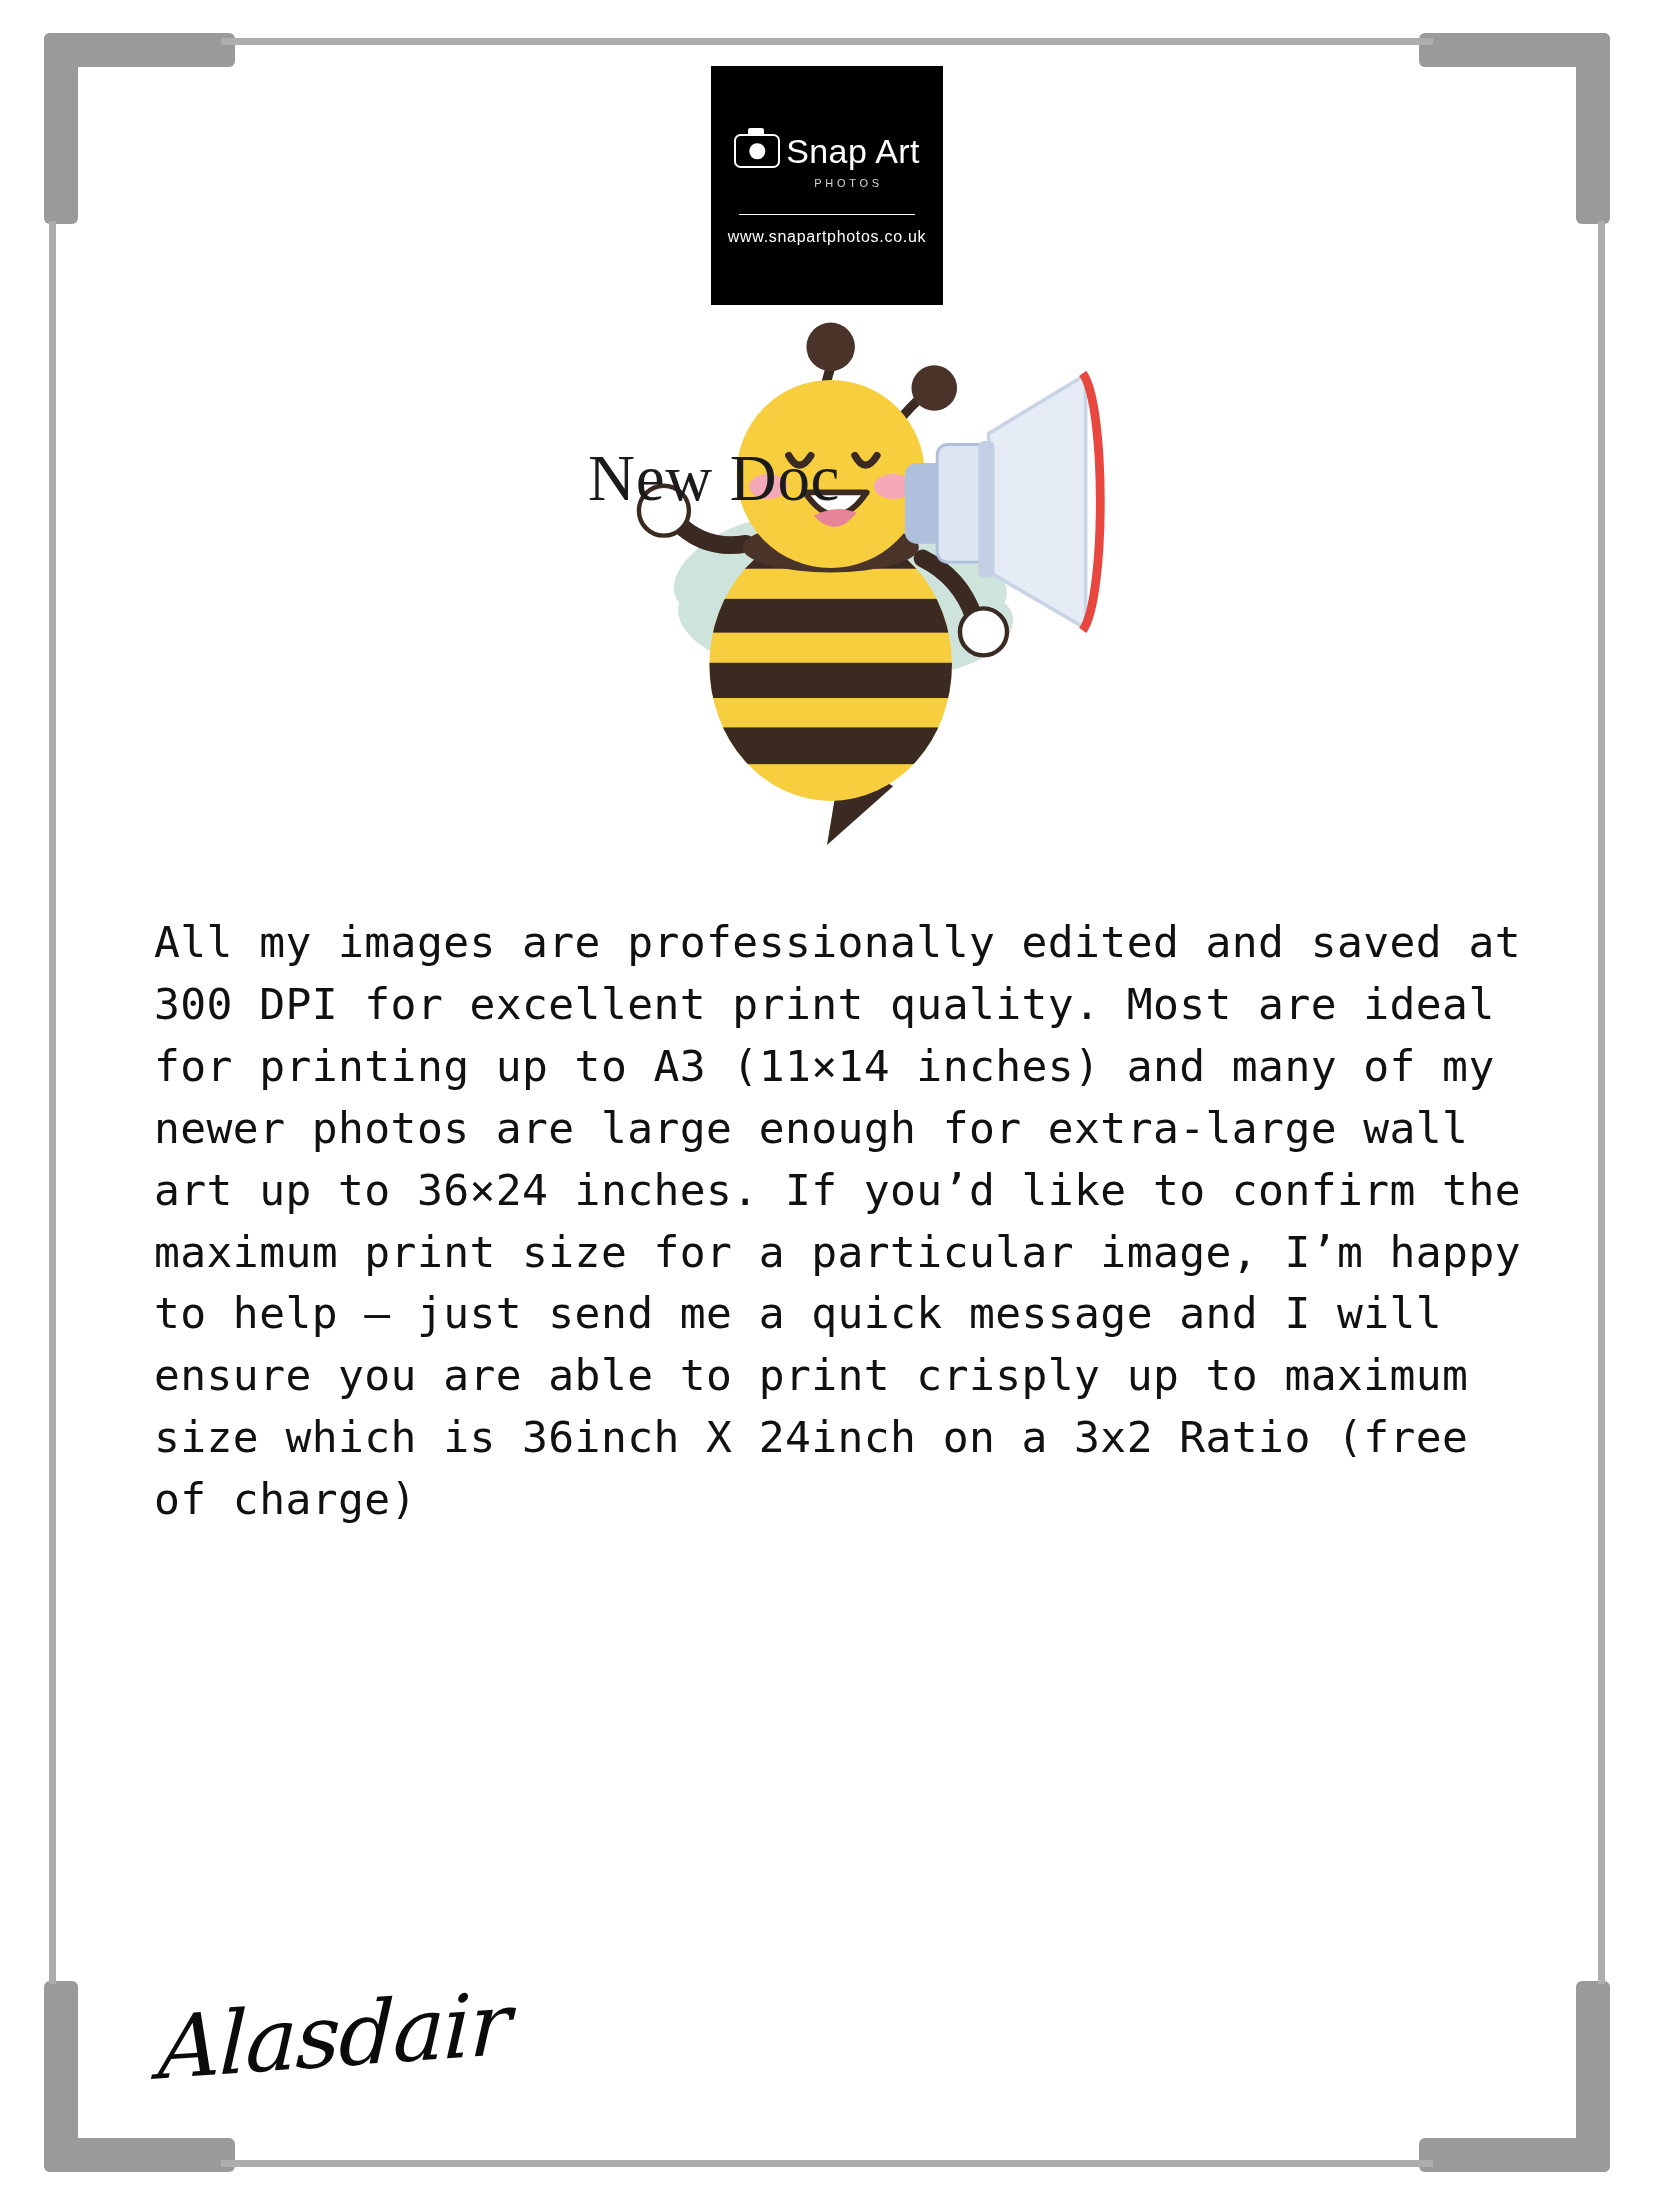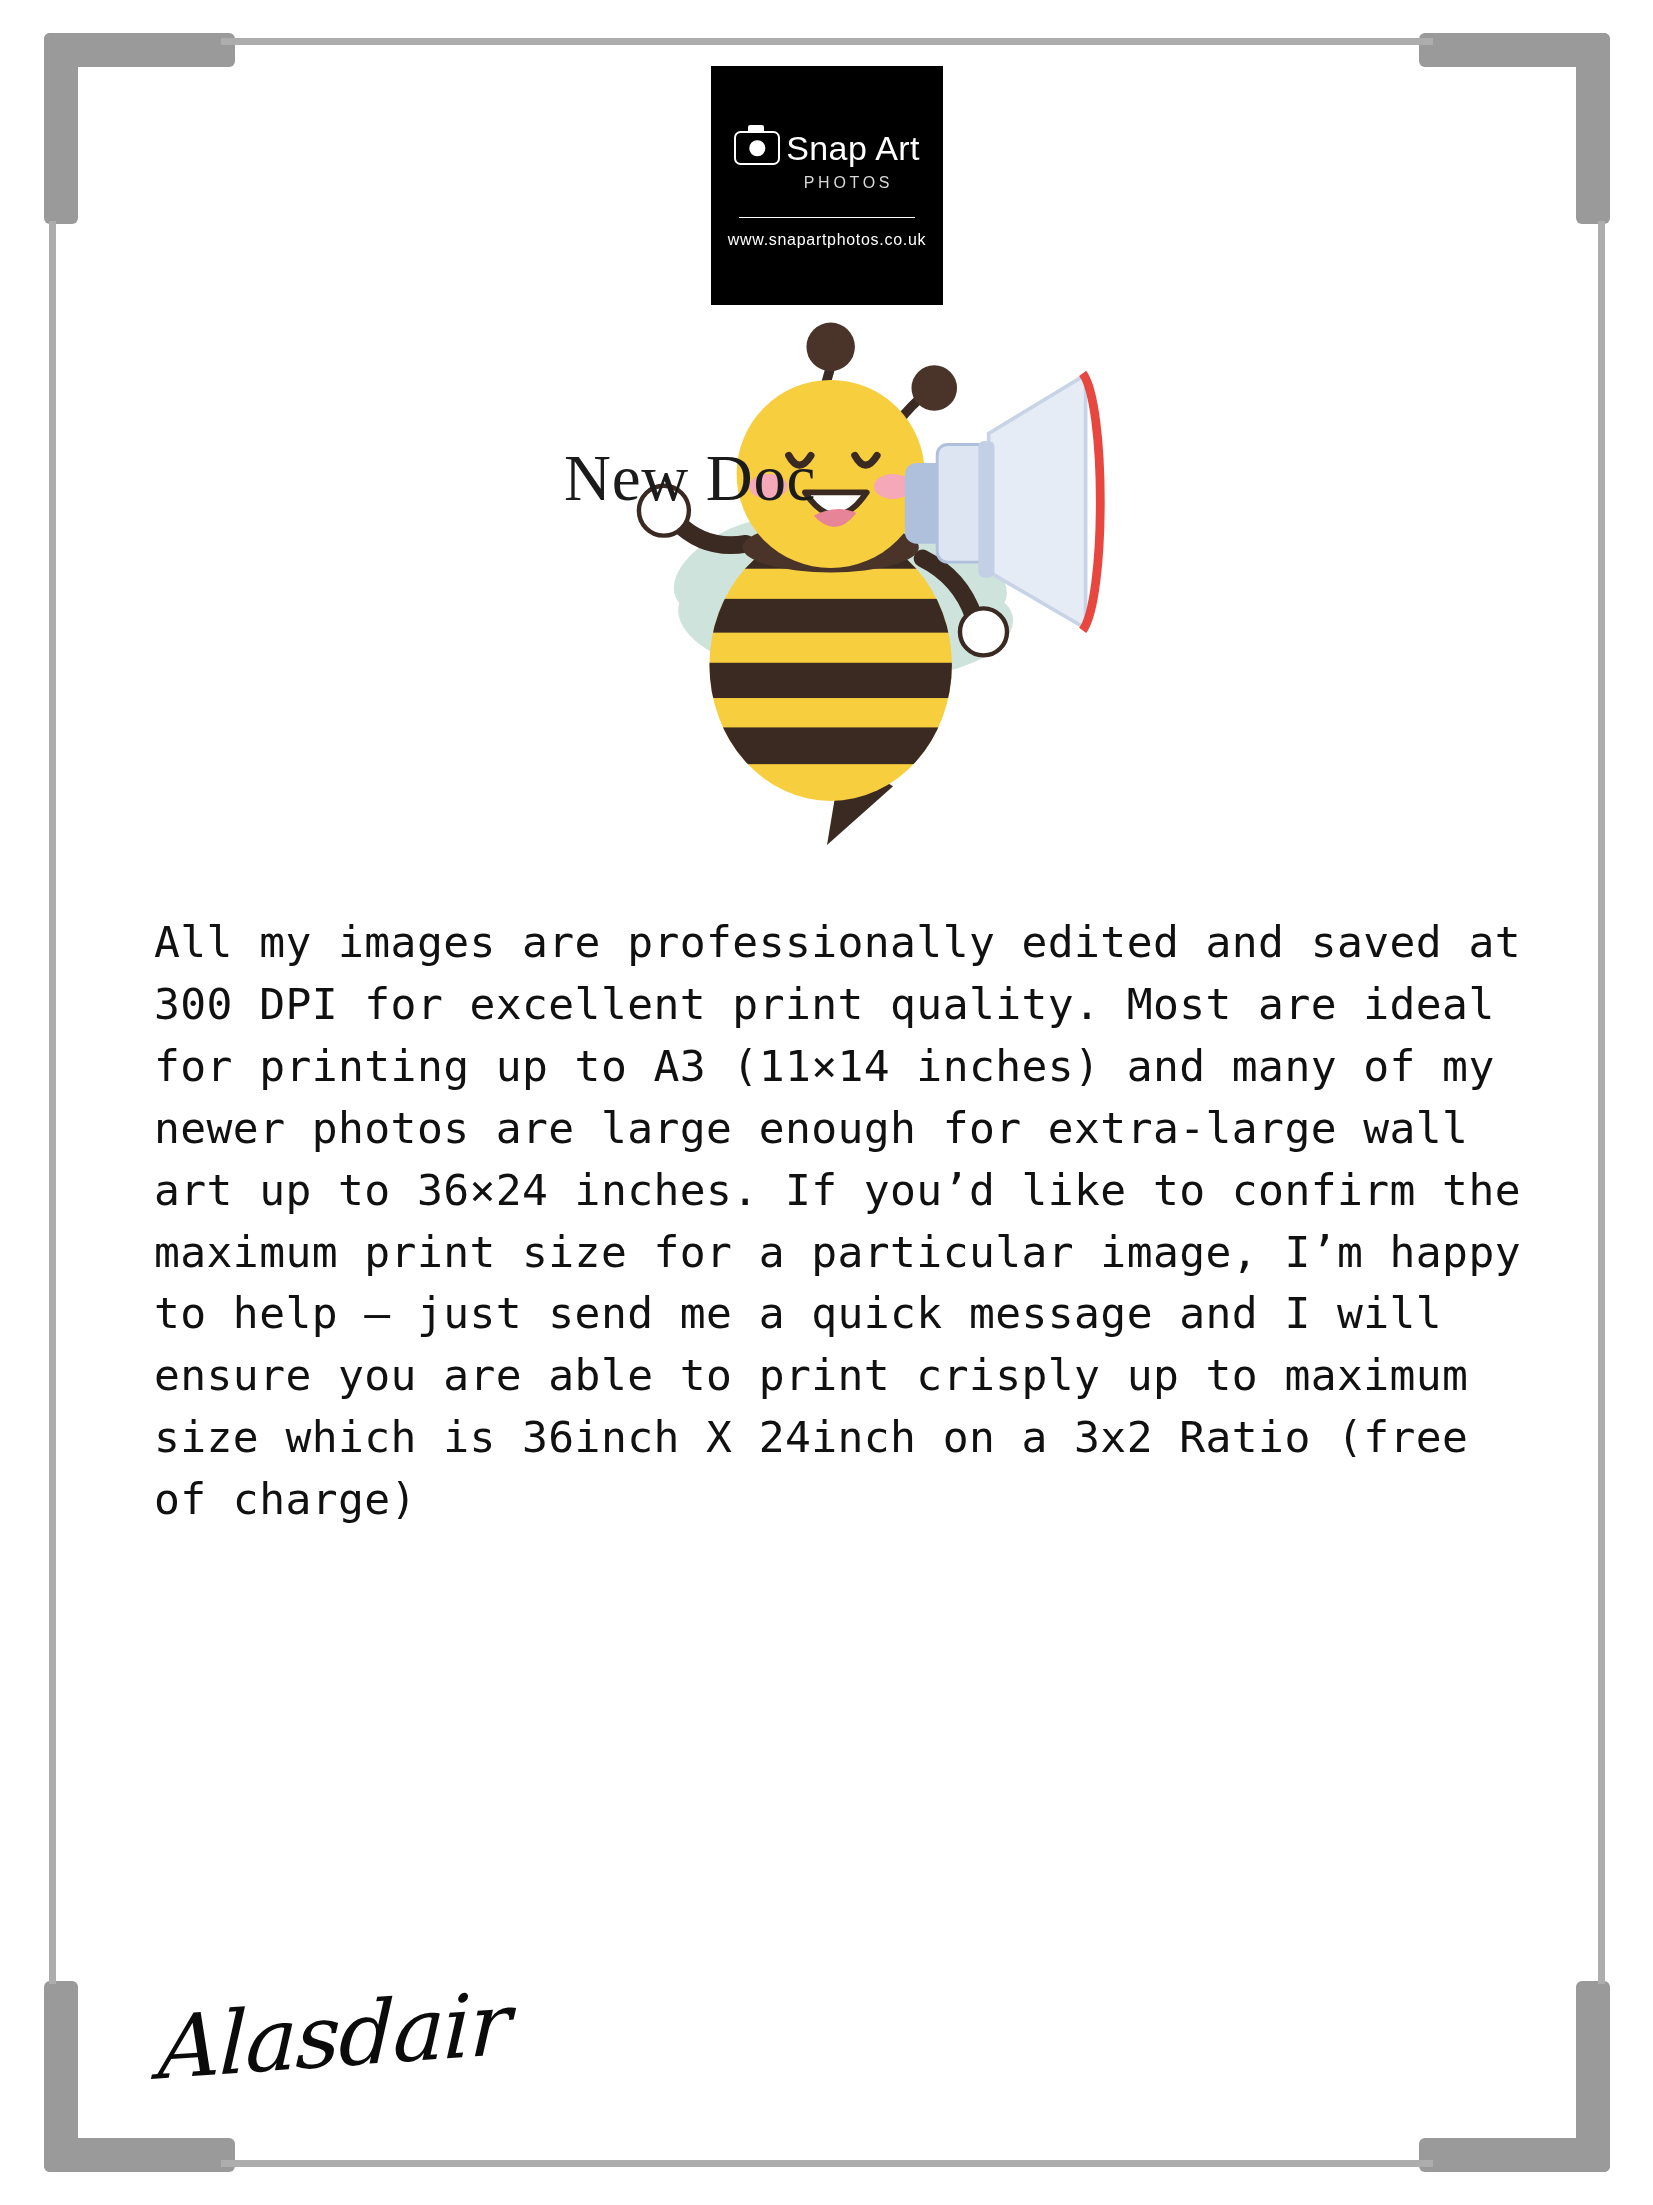--- a/index.html
+++ b/index.html
@@ -102,42 +102,42 @@
     border-radius: 50%;
     background: #ffffff;
   }
   .logo-name {
     font-family: "Liberation Sans", sans-serif;
     font-size: 34px;
     letter-spacing: 0.4px;
     color: #ffffff;
   }
   .logo-sub {
-    font-size: 16px;
+    font-size: 11px;
     letter-spacing: 3.7px;
     color: #d8d8d8;
     margin-top: 5.9px;
     margin-left: 43px;
   }
   .logo-rule {
     width: 176px;
     height: 1.5px;
     background: #ffffff;
     margin: 25px 0 13.2px 0;
   }
   .logo-url {
     font-size: 16px;
     letter-spacing: 0.7px;
     color: #ffffff;
   }
 
   
   .doc-title {
     position: absolute;
-    left: 564px;
+    left: 588px;
     top: 441px;
     font-family: "Liberation Serif", serif;
     font-size: 65px;
     color: #1b1b1b;
     letter-spacing: 0.7px;
   }
 
   
   .bee-wrap {
     position: absolute;

